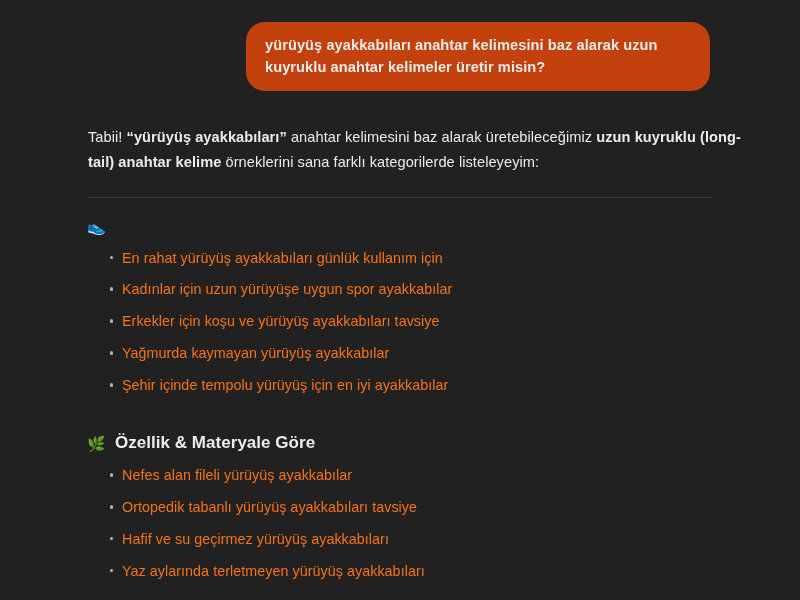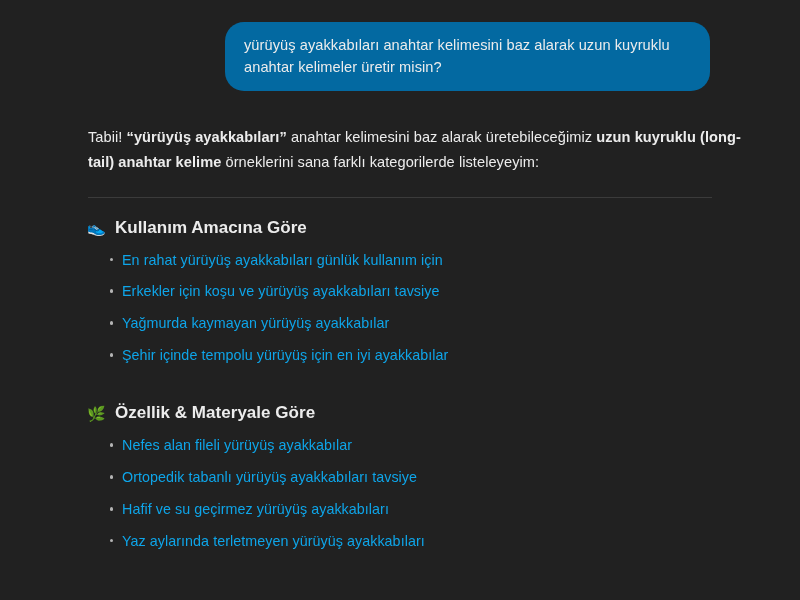--- a/index.html
+++ b/index.html
@@ -23,28 +23,29 @@
     background: #212121;
   }
 
   
   .user-row {
     display: flex;
     justify-content: flex-end;
     padding: 22px 90px 0 0;
   }
   .user-bubble {
-    background: #0369a1;
+    background: #c2410c;
     border-radius: 19px;
-    padding: 12px 28px 13px 19px;
+    padding: 12px 7px 13px 19px;
     max-width: 438px;
     font-size: 14.6px;
     line-height: 1.52;
     color: #ececec;
     letter-spacing: .005em;
+    font-weight: bold;
   }
 
   
   .assistant-row {
     padding: 34px 52px 0 88px;
   }
   .intro-paragraph {
     font-size: 14.6px;
     line-height: 1.72;
     color: #ececec;
@@ -87,21 +88,21 @@
 
   .bullet-list {
     list-style: none;
     margin: 12px 0 0 0;
     padding: 0 0 0 22px;
   }
   .bullet-list li {
     position: relative;
     font-size: 14.3px;
     line-height: 1.5;
-    color: #0ea5e9;
+    color: #f97316;
     padding: 0 0 0 12px;
     margin: 0 0 10.5px 0;
     letter-spacing: .004em;
   }
   .bullet-list li:before {
     content: "";
     position: absolute;
     left: 0;
     top: 8px;
     width: 3.4px;
@@ -123,24 +124,24 @@
 
   <div class="assistant-row">
     <p class="intro-paragraph"><span>Tabii! </span><b>“yürüyüş ayakkabıları”</b><span> anahtar kelimesini baz alarak üretebileceğimiz </span><b>uzun kuyruklu (long-tail) anahtar kelime</b><span> örneklerini sana farklı kategorilerde listeleyeyim:</span></p>
   </div>
 
   <hr class="divider">
 
   <div class="section">
     <div class="section-heading">
       <span class="emoji">👟</span>
-      <span>Kullanım Amacına Göre</span>
     </div>
     <ul class="bullet-list">
       <li>En rahat yürüyüş ayakkabıları günlük kullanım için</li>
+      <li>Kadınlar için uzun yürüyüşe uygun spor ayakkabılar</li>
       <li>Erkekler için koşu ve yürüyüş ayakkabıları tavsiye</li>
       <li>Yağmurda kaymayan yürüyüş ayakkabılar</li>
       <li>Şehir içinde tempolu yürüyüş için en iyi ayakkabılar</li>
     </ul>
   </div>
 
   <div class="section-gap"></div>
 
   <div class="section">
     <div class="section-heading">

